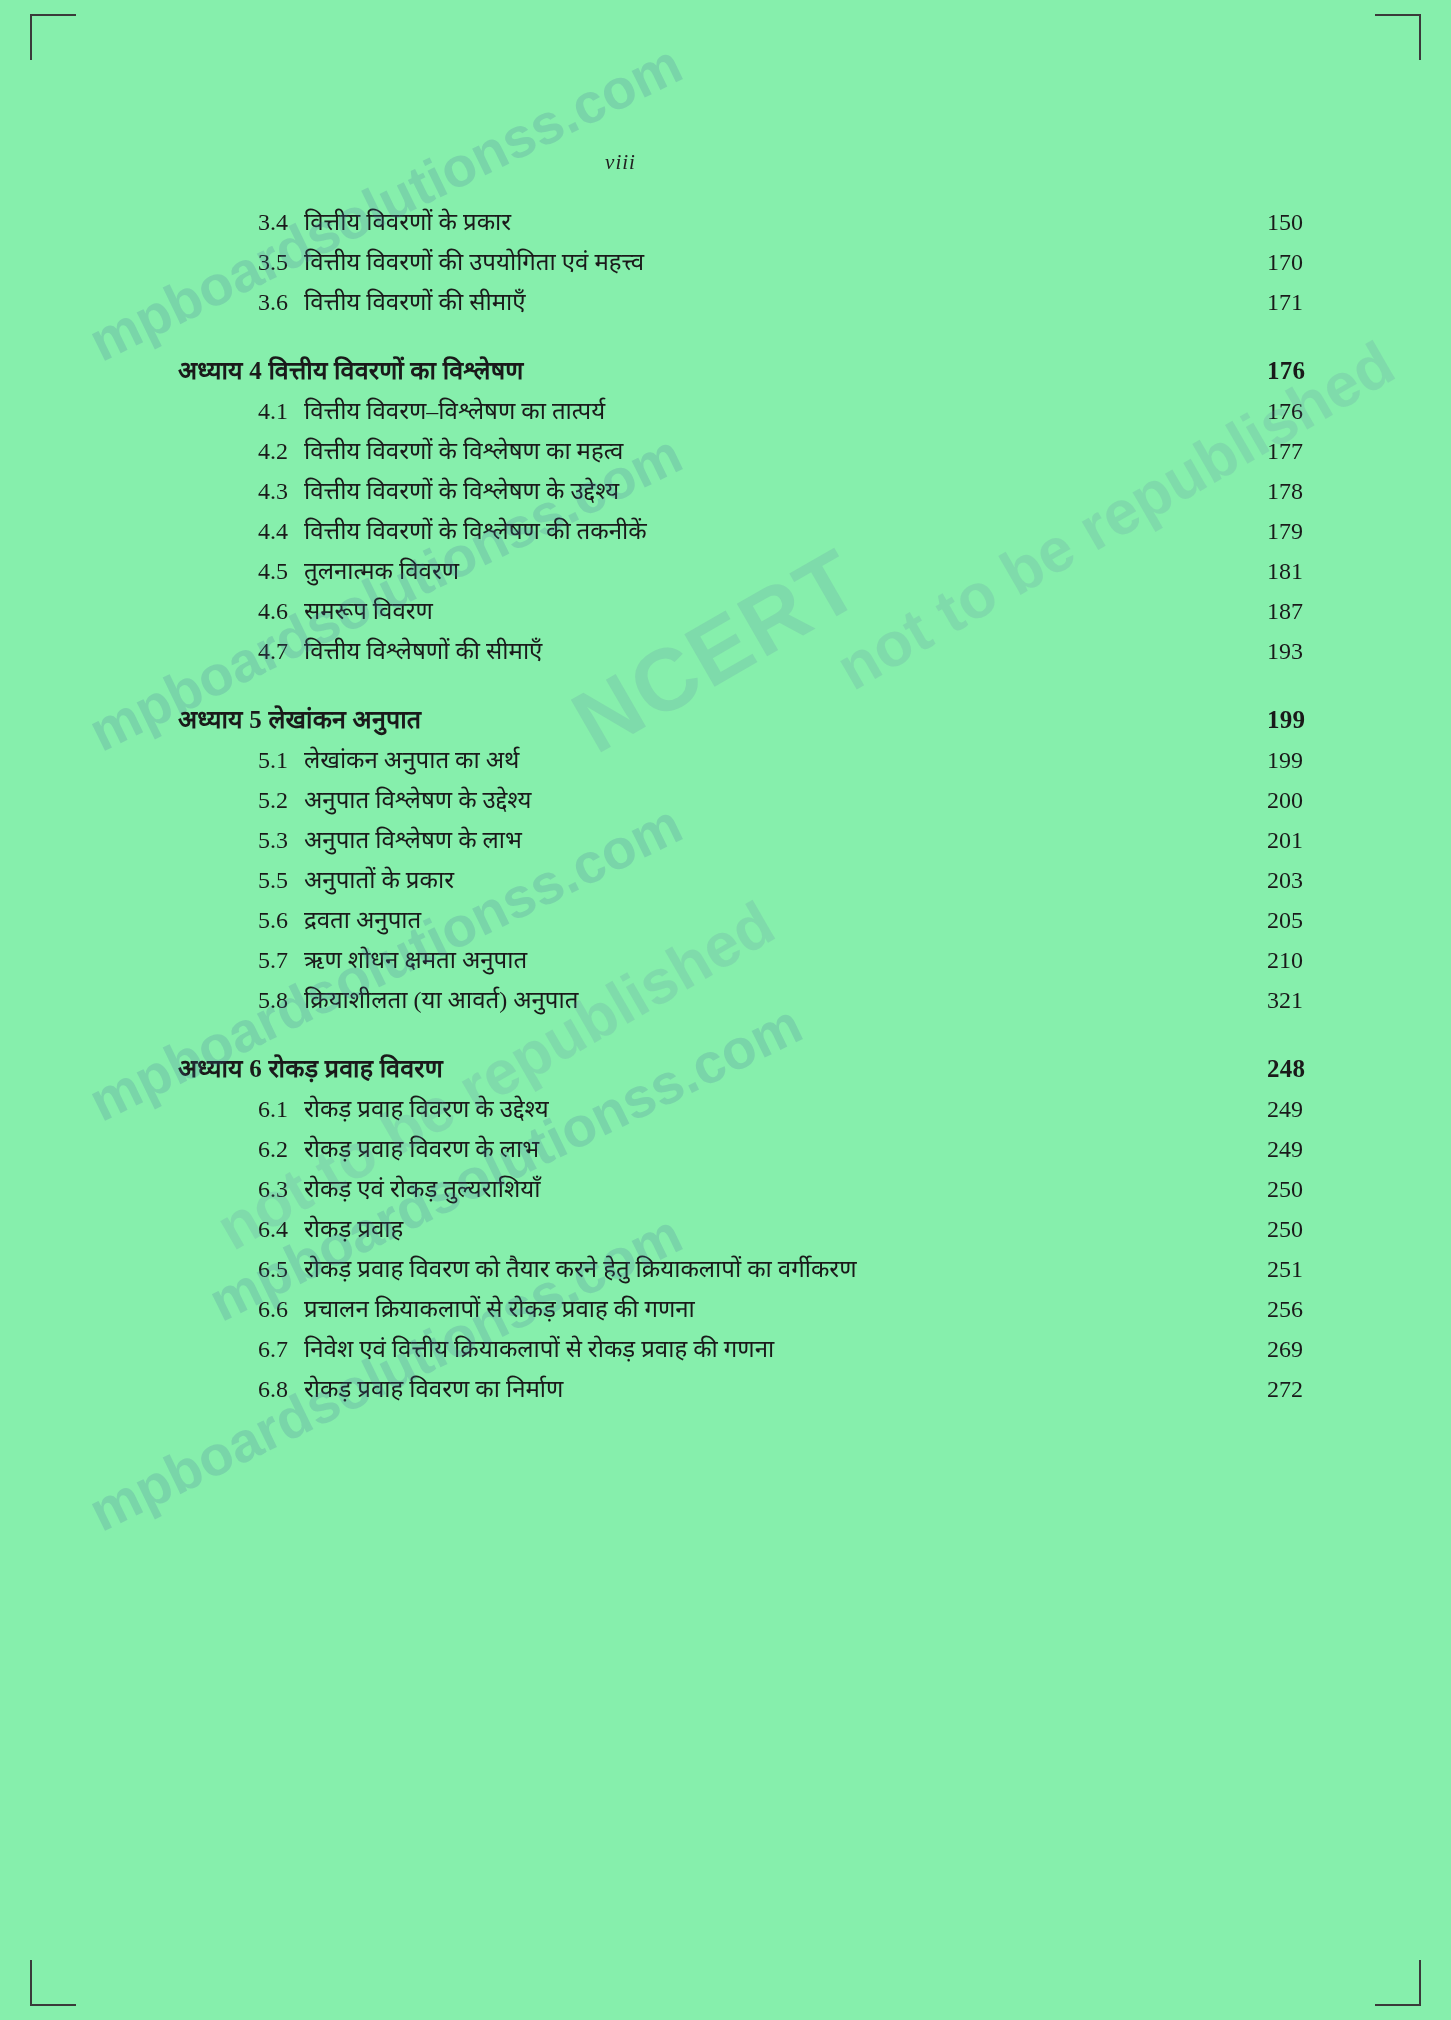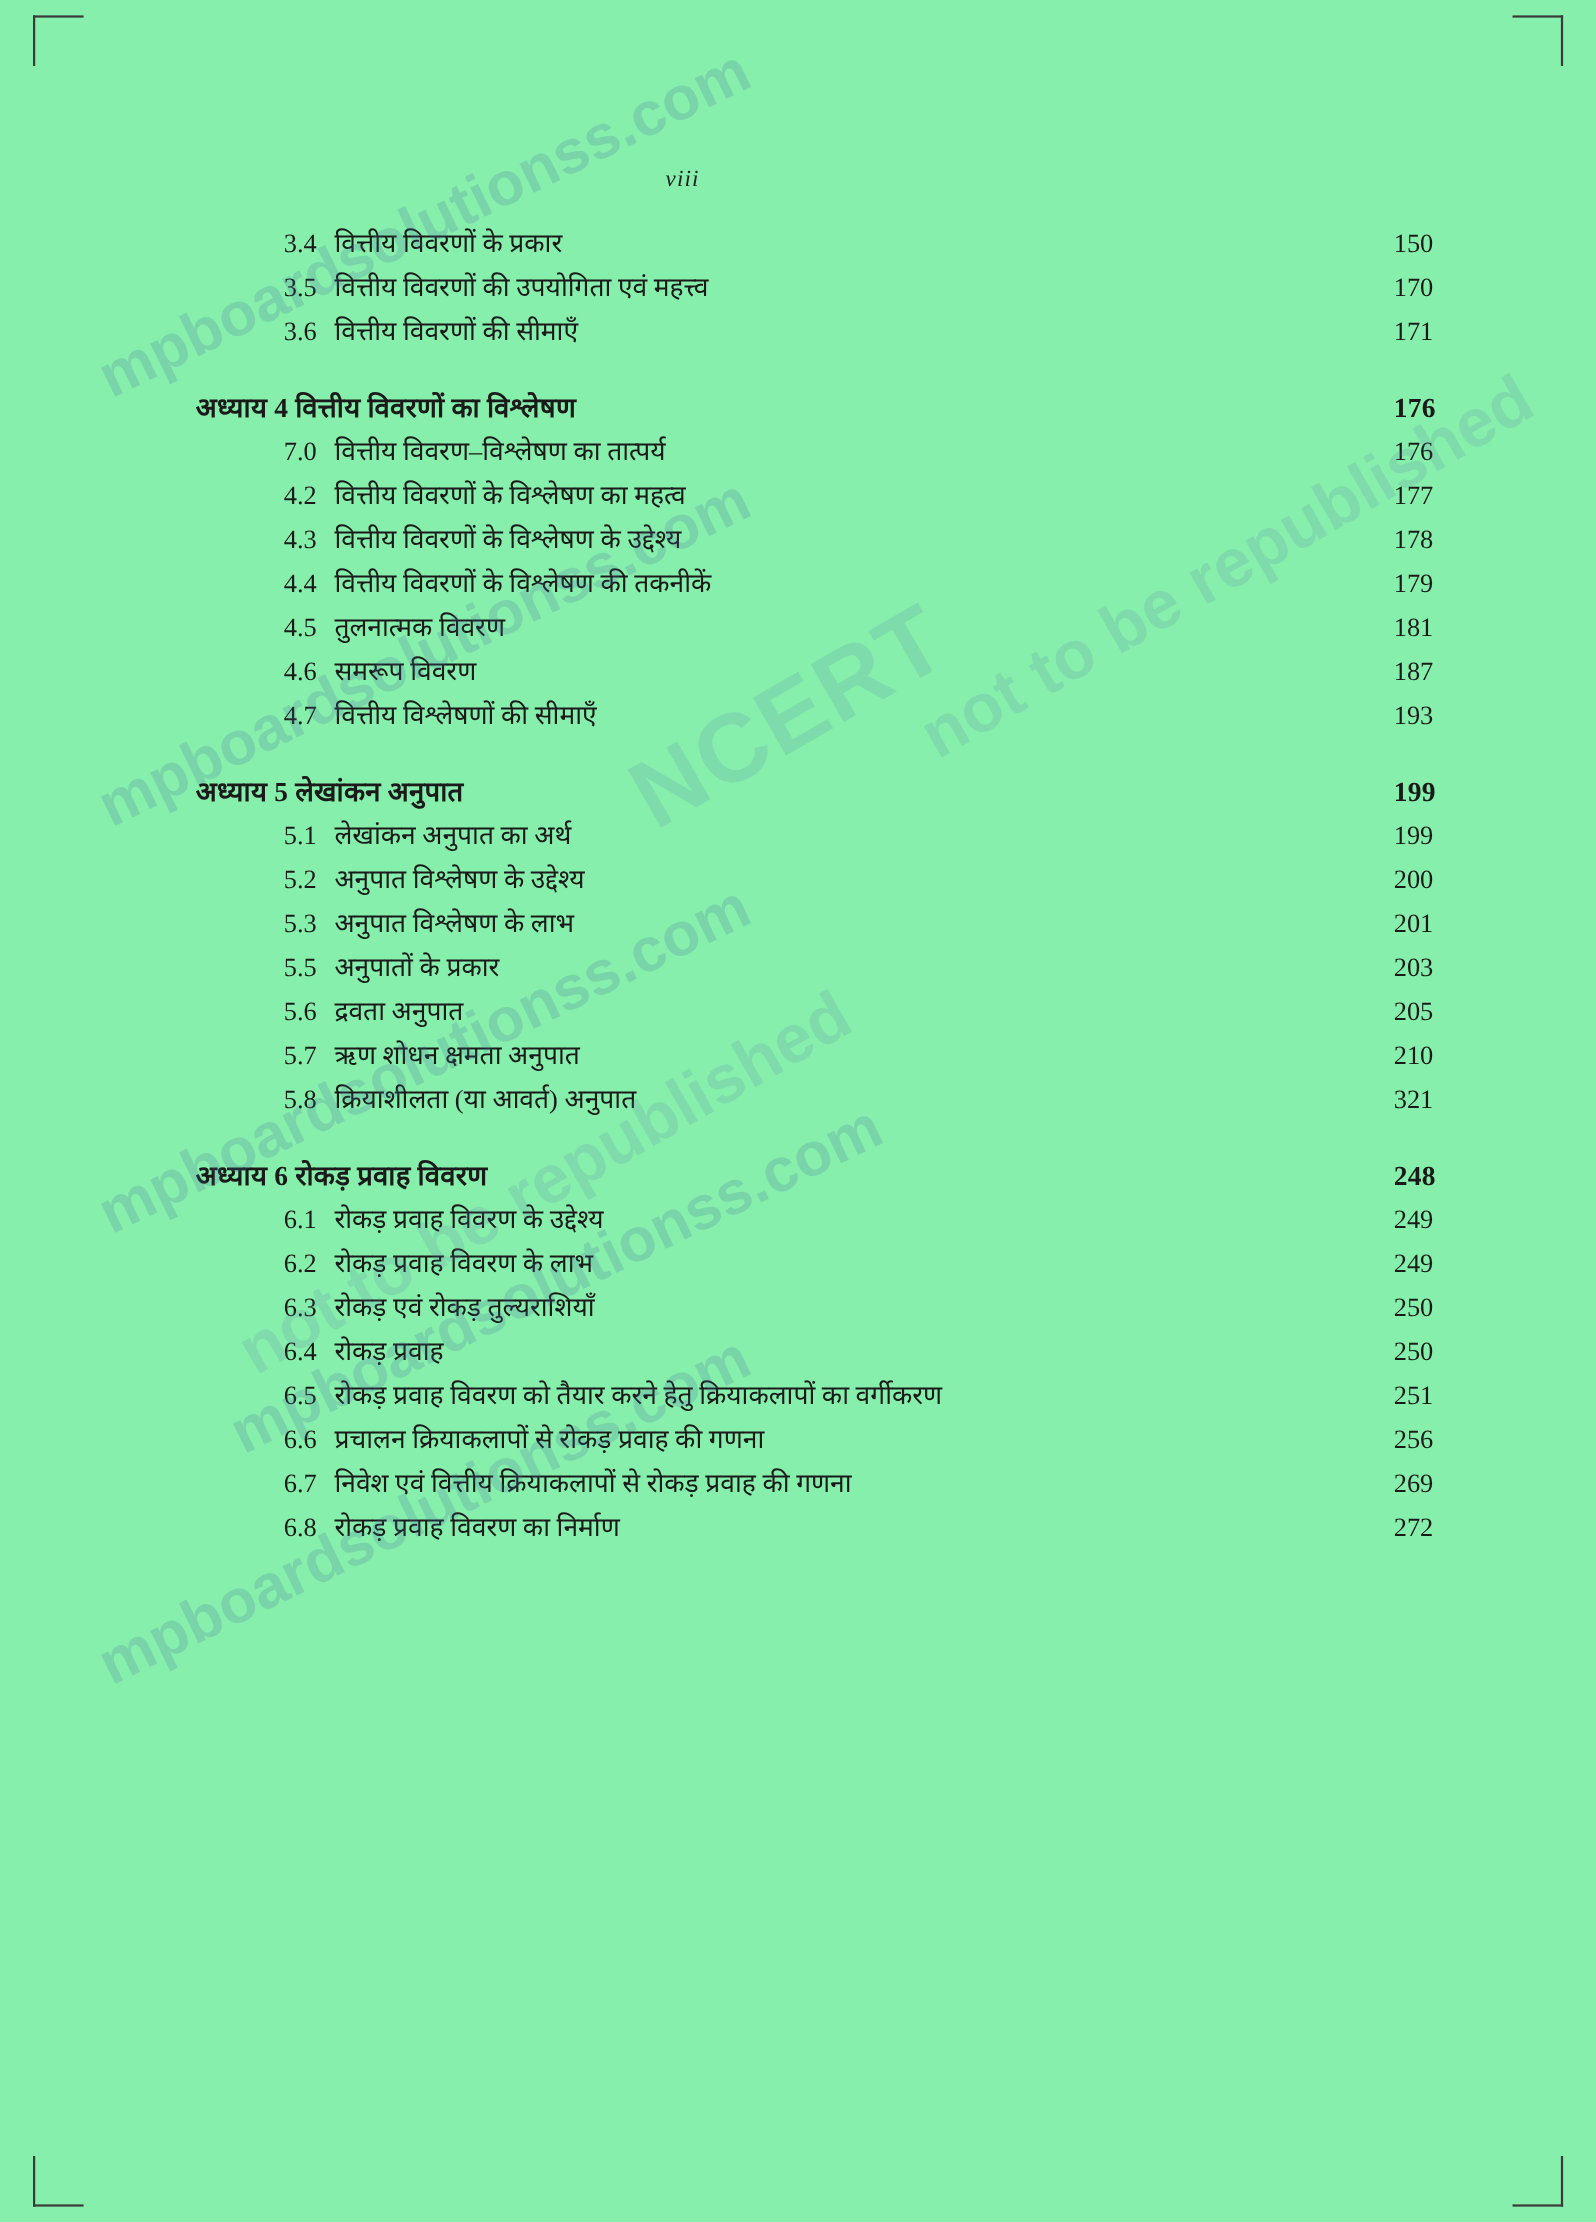--- a/index.html
+++ b/index.html
@@ -183,21 +183,21 @@
       </div>
     </div>
 
     <div>
       <div class="row chapter-row">
         <span class="label">अध्याय 4 वित्तीय विवरणों का विश्लेषण</span>
         <span class="page-no">176</span>
       </div>
       <div class="row sub-row">
         <div class="entry">
-          <span class="num">7.0</span>
+          <span class="num">4.1</span>
           <span class="label">वित्तीय विवरण–विश्लेषण का तात्पर्य</span>
         </div>
         <span class="page-no">176</span>
       </div>
       <div class="row sub-row">
         <div class="entry">
           <span class="num">4.2</span>
           <span class="label">वित्तीय विवरणों के विश्लेषण का महत्व</span>
         </div>
         <span class="page-no">177</span>

